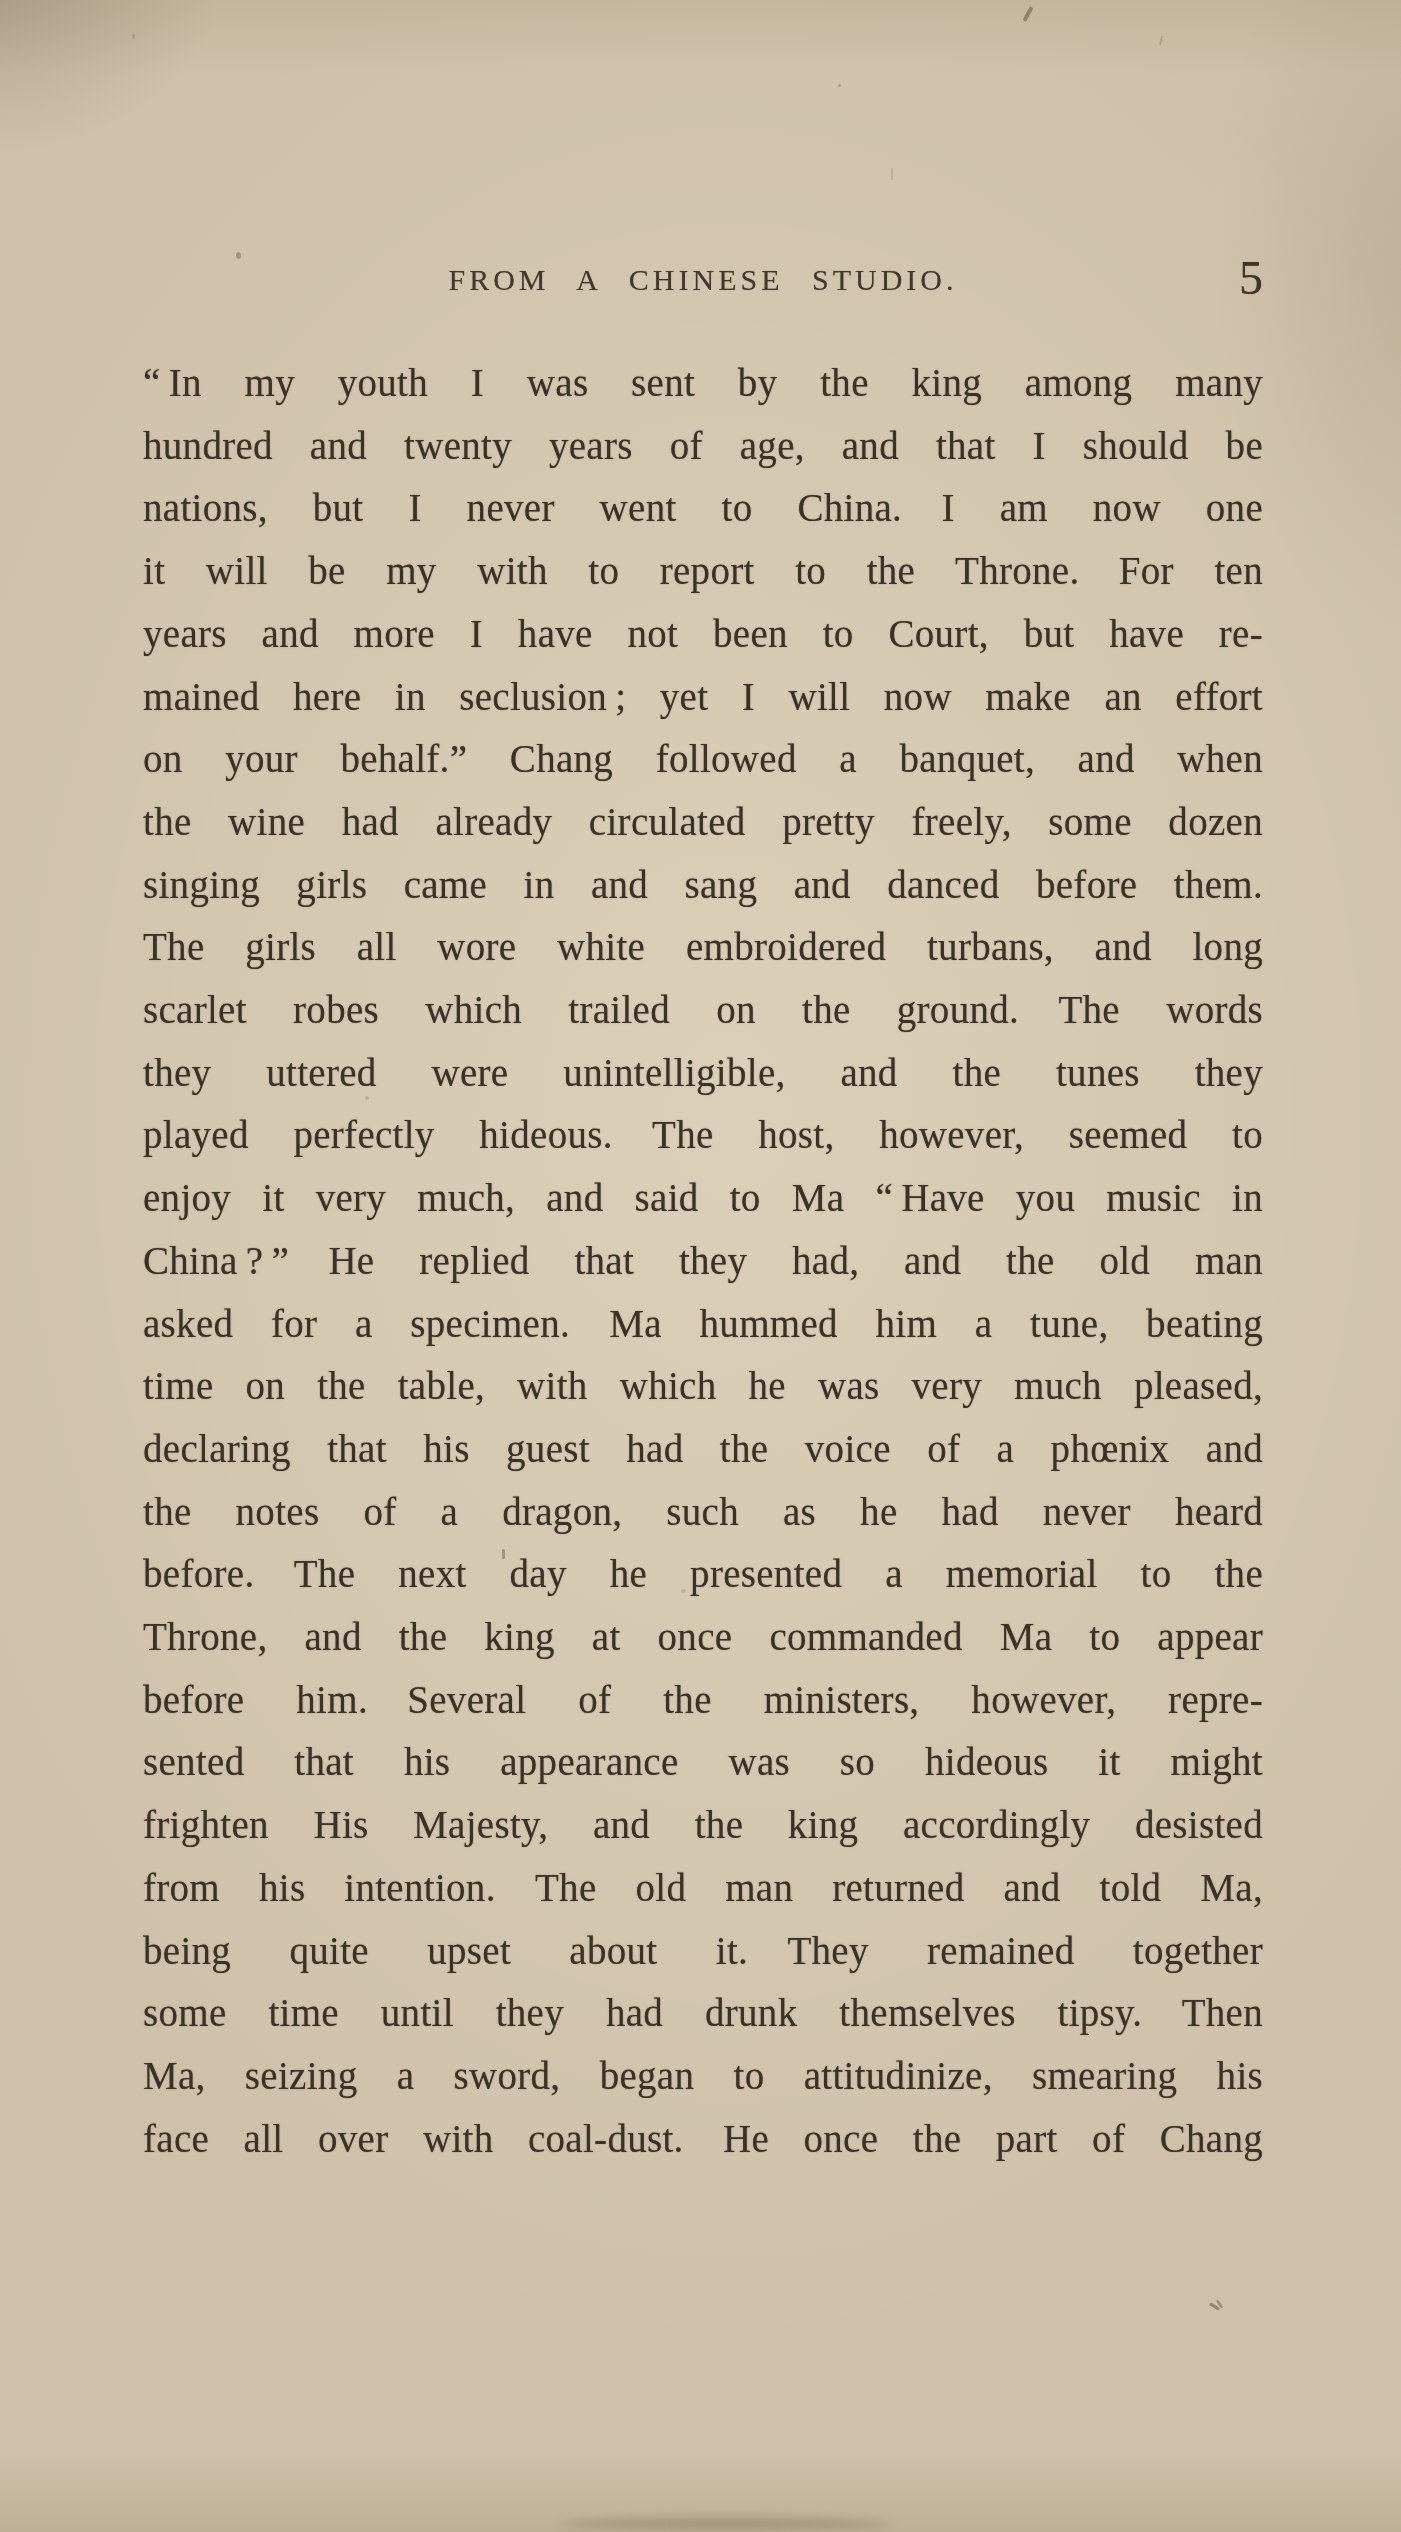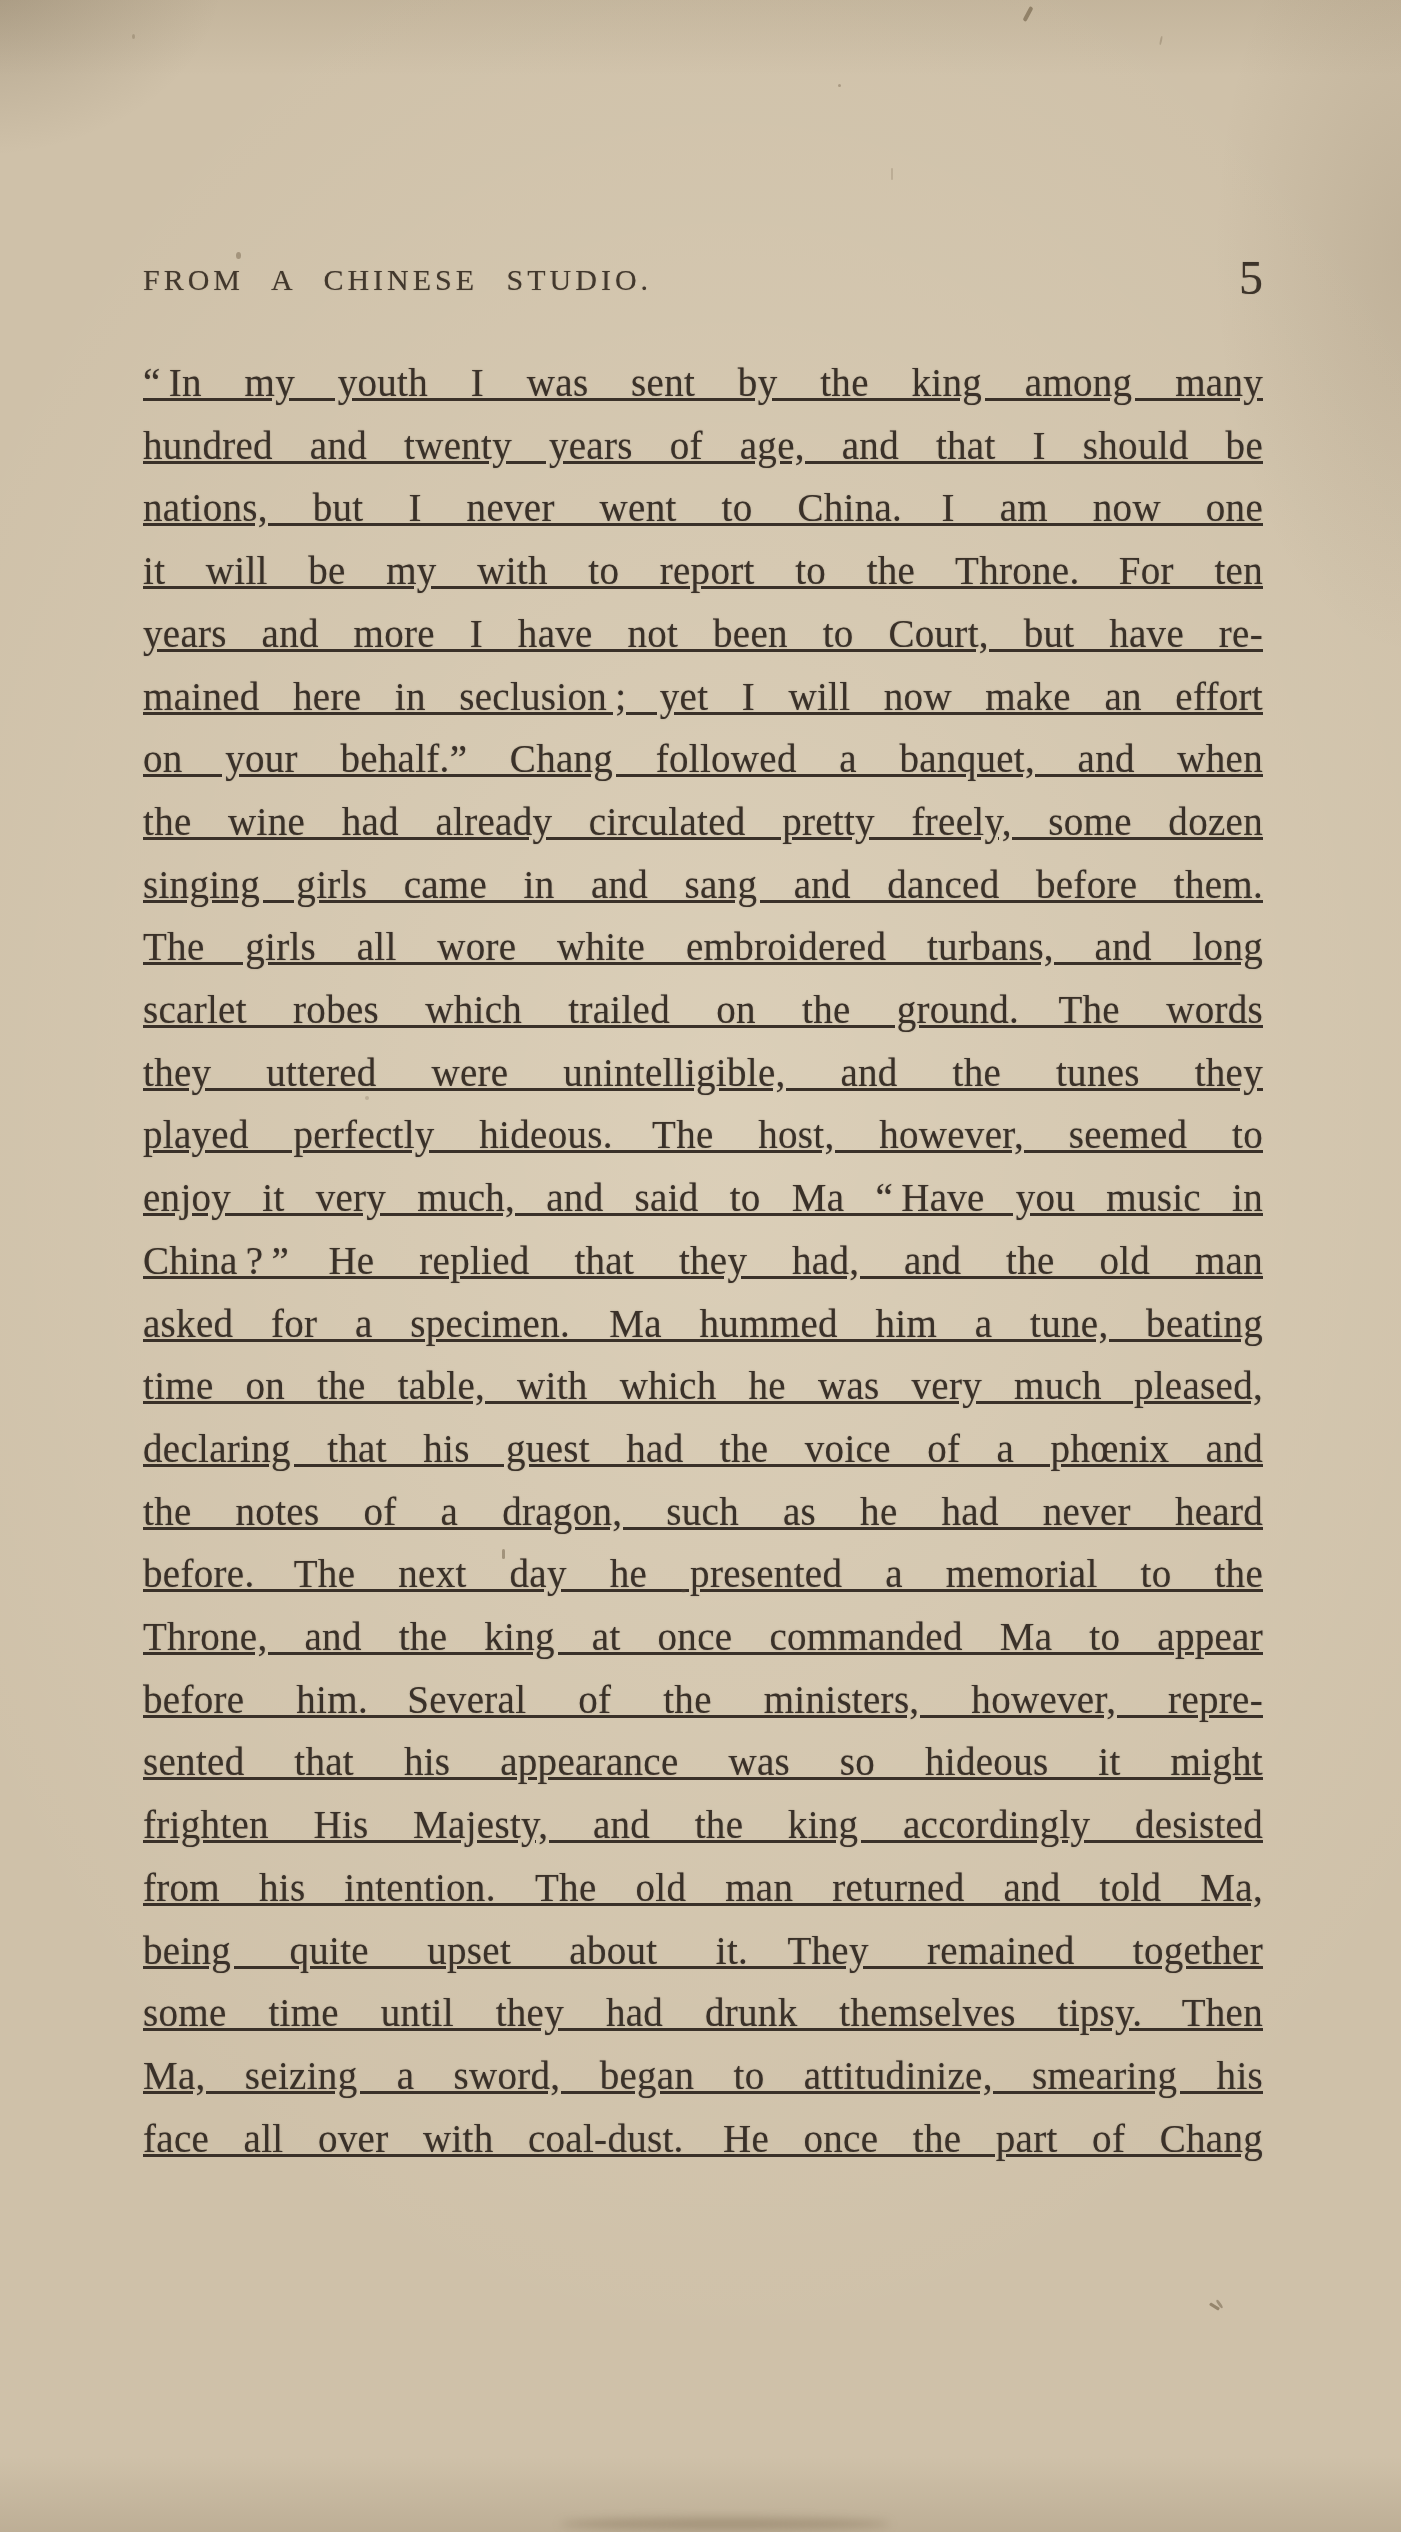--- a/index.html
+++ b/index.html
@@ -25,21 +25,21 @@
   .running-head {
     position: absolute;
     left: 143px;
     top: 258px;
     width: 1120px;
     height: 50px;
   }
   .head-title {
     position: absolute;
     left: 0; right: 0; top: 2px;
-    text-align: left;
+    text-align: center;
     font-size: 30px;
     line-height: 40px;
     letter-spacing: 4px;
     word-spacing: 17px;
     color: #42382d;
     text-shadow: 0 0 1px rgba(58,47,38,0.45);
   }
   .page-num {
     position: absolute;
     right: 0; top: -4px;
@@ -53,21 +53,20 @@
   .text-block {
     position: absolute;
     left: 143px;
     top: 352px;
     width: 1120px;
     font-size: 39px;
     line-height: 62.7px;
     letter-spacing: 0.3px;
     color: #3a3129;
     text-shadow: 0 0 1.2px rgba(58,47,38,0.5);
-    text-decoration: underline;
   }
   .bl {
     text-align: justify;
     text-align-last: justify;
   }
 
   
   .speck { position: absolute; background: #6e5d45; border-radius: 50%; }
   .sp1  { left: 1026px; top: 6px;    width: 4px;  height: 16px; transform: rotate(28deg);  border-radius: 2px; opacity: .6; }
   .sp2  { left: 891px;  top: 168px;  width: 2px;  height: 12px; border-radius: 1px;        opacity: .22; }

